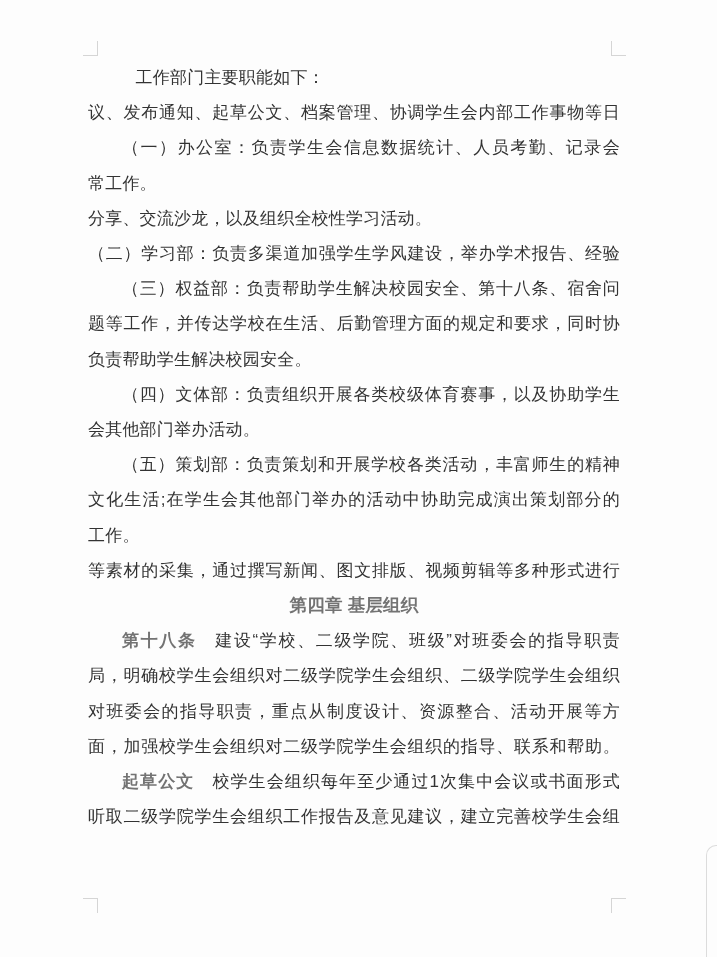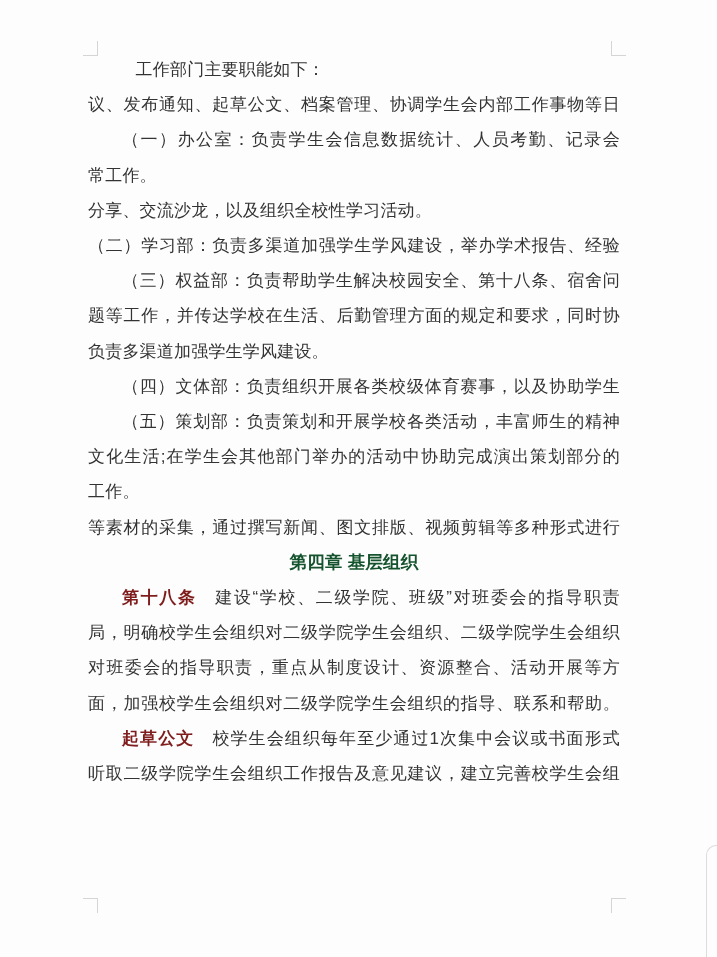--- a/index.html
+++ b/index.html
@@ -7,32 +7,32 @@
   body {
     width: 717px; height: 957px;
     background: #fdfdfd;
     font-family: "Liberation Sans", sans-serif;
     position: relative;
     overflow: hidden;
   }
   .page { position: absolute; inset: 0; background: #fdfdfd; }
   .textblock {
     position: absolute;
-    left: 88px; top: 52px; width: 532px;
+    left: 88px; top: 60px; width: 532px;
     color: #333333;
     font-size: 17px;
     line-height: 35.2px;
     letter-spacing: 0.2px;
   }
   .line { text-align: left; min-height: 35.2px; }
   .j { text-align: justify; text-align-last: justify; text-justify: inter-ideograph; }
   .ind { text-indent: 2em; }
   .ind-lg { text-indent: 2.8em; }
-  .heading { text-align: center; font-weight: bold; color: #14532d; font-size: 17.5px; }
-  .bold-run { font-weight: bold; color: #7f1d1d; }
+  .heading { text-align: center; font-weight: bold; color: #737373; font-size: 17.5px; }
+  .bold-run { font-weight: bold; color: #737373; }
   
   .mark { position: absolute; width: 15px; height: 15px; }
   .mark.tl { left: 83px; top: 41px;  border-right: 1.5px solid #d5d5d5; border-bottom: 1.5px solid #d5d5d5; }
   .mark.tr { left: 611px; top: 41px; border-left: 1.5px solid #d5d5d5;  border-bottom: 1.5px solid #d5d5d5; }
   .mark.bl { left: 83px; top: 898px; border-right: 1.5px solid #d5d5d5; border-top: 1.5px solid #d5d5d5; }
   .mark.br { left: 611px; top: 898px; border-left: 1.5px solid #d5d5d5;  border-top: 1.5px solid #d5d5d5; }
   
   .edge {
     position: absolute; left: 706px; top: 845px; width: 12px; height: 112px;
     border-left: 1.5px solid #dcdcdc; border-top: 1.5px solid #dcdcdc;
@@ -52,22 +52,23 @@
 
   <div class="textblock">
     <div class="line ind-lg">工作部门主要职能如下：</div>
     <div class="line j">议、发布通知、起草公文、档案管理、协调学生会内部工作事物等日</div>
     <div class="line ind j">（一）办公室：负责学生会信息数据统计、人员考勤、记录会</div>
     <div class="line">常工作。</div>
     <div class="line">分享、交流沙龙，以及组织全校性学习活动。</div>
     <div class="line j">（二）学习部：负责多渠道加强学生学风建设，举办学术报告、经验</div>
     <div class="line ind j">（三）权益部：负责帮助学生解决校园安全、第十八条、宿舍问</div>
     <div class="line j">题等工作，并传达学校在生活、后勤管理方面的规定和要求，同时协</div>
-    <div class="line">负责多渠道加强学生学风建设。</div>
+    <div class="line">负责帮助学生解决校园安全。</div>
     <div class="line ind j">（四）文体部：负责组织开展各类校级体育赛事，以及协助学生</div>
+    <div class="line">会其他部门举办活动。</div>
     <div class="line ind j">（五）策划部：负责策划和开展学校各类活动，丰富师生的精神</div>
     <div class="line j">文化生活;在学生会其他部门举办的活动中协助完成演出策划部分的</div>
     <div class="line">工作。</div>
     <div class="line j">等素材的采集，通过撰写新闻、图文排版、视频剪辑等多种形式进行</div>
     <div class="line heading">第四章 基层组织</div>
     <div class="line ind j"><span class="bold-run">第十八条</span><span>　建设“学校、二级学院、班级”对班委会的指导职责</span></div>
     <div class="line j">局，明确校学生会组织对二级学院学生会组织、二级学院学生会组织</div>
     <div class="line j">对班委会的指导职责，重点从制度设计、资源整合、活动开展等方</div>
     <div class="line j">面，加强校学生会组织对二级学院学生会组织的指导、联系和帮助。</div>
     <div class="line ind j"><span class="bold-run">起草公文</span><span>　校学生会组织每年至少通过1次集中会议或书面形式</span></div>

